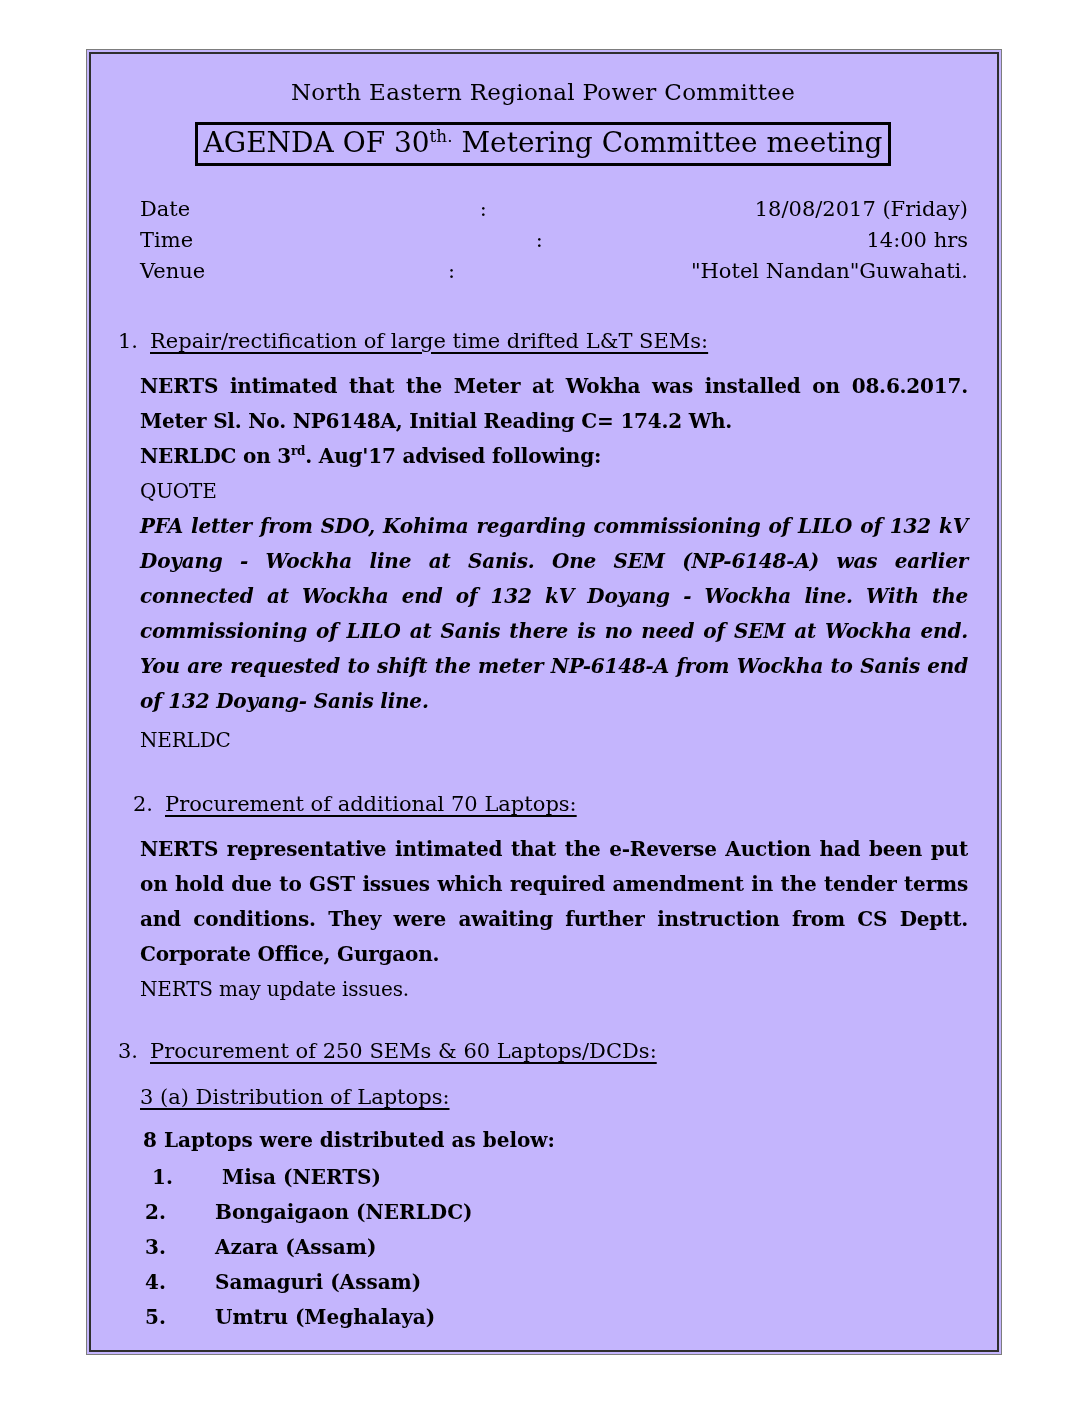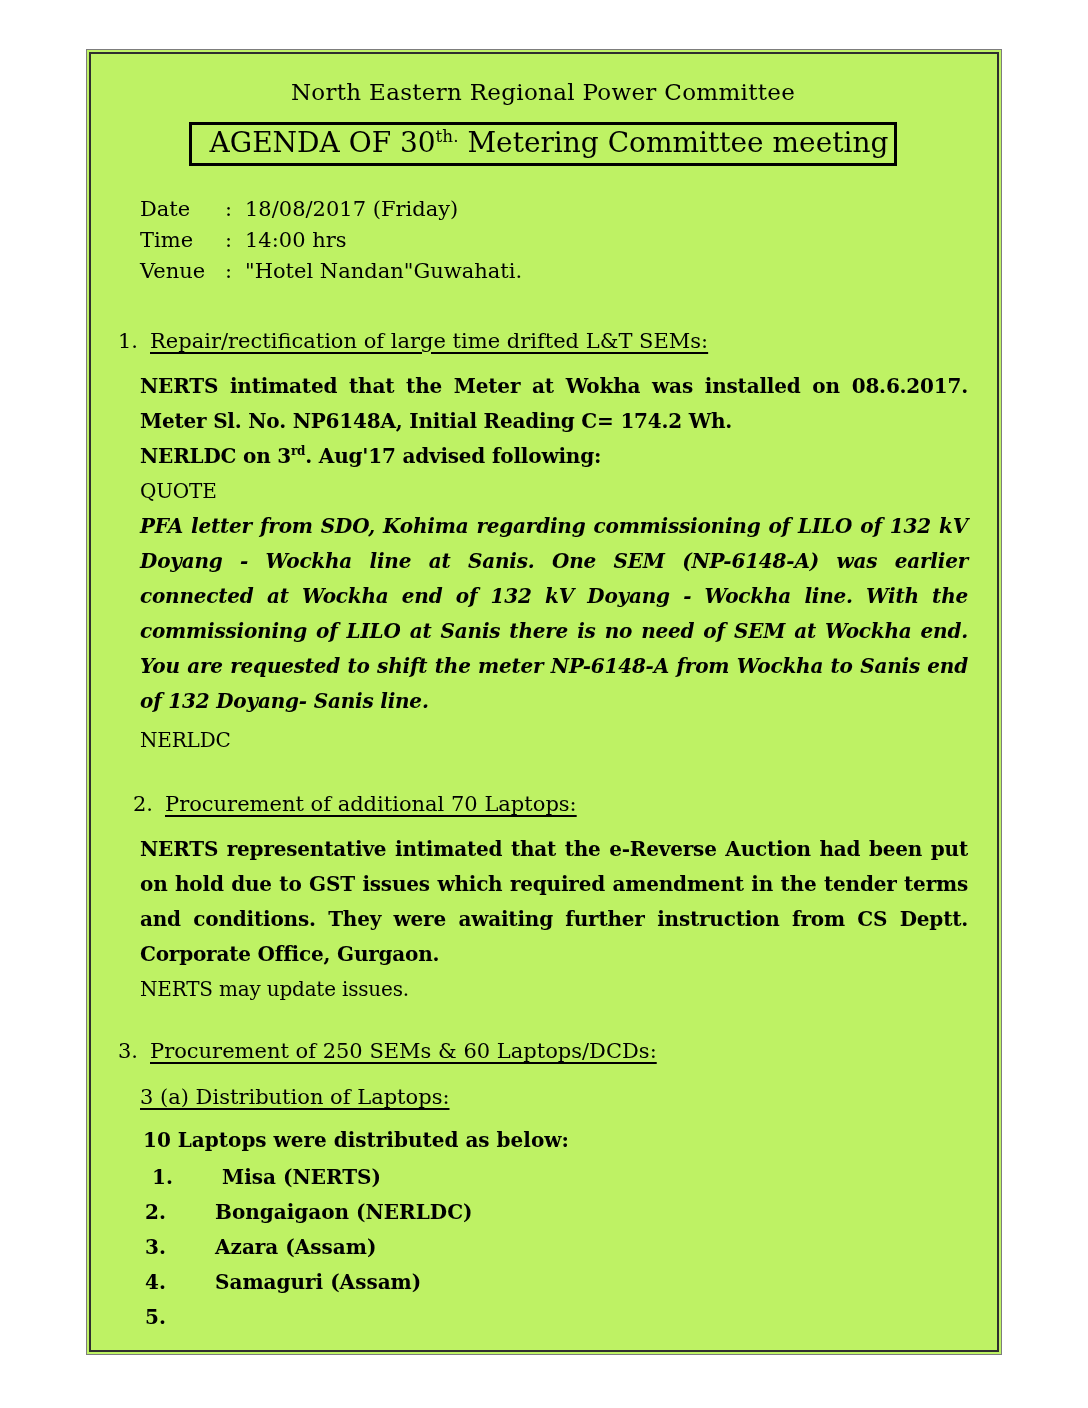--- a/index.html
+++ b/index.html
@@ -9,47 +9,47 @@
     position:relative;
     font-family:"DejaVu Serif","Liberation Serif",serif;
     color:#000000;
   }
   .frame {
     position:absolute; left:86px; top:49px;
     width:916px; height:1306px;
     box-sizing:border-box;
     border:1px solid #7d7d7d;
     padding:2px;
-    background:#bef264;
+    background:#c4b5fd;
   }
   .frame-inner {
     width:100%; height:100%;
     box-sizing:border-box;
     border:2px solid #2e2e2e;
     overflow:hidden;
   }
   .content { padding:24px 29px 0 27px; font-size:20px; }
 
   .org-title {
     text-align:center;
     font-size:23px; line-height:28px;
     letter-spacing:0.3px;
   }
   .agenda-wrap { text-align:center; margin-top:16px; }
   .agenda-box {
     display:inline-block;
     border:3px solid #000000;
-    padding:1px 6px 3px 18px;
+    padding:1px 6px 3px 6px;
     font-size:28px; line-height:34px;
     white-space:nowrap;
   }
   sup { font-size:0.6em; vertical-align:super; line-height:0; }
 
   .meta { margin:28px 0 0 22px; font-size:21px; }
-  .meta-row { display:flex; line-height:31px; }
+  .meta-row { display:flex; line-height:31px;justify-content:space-between; }
   .meta-label { width:85px; }
   .meta-sep { width:20px; }
 
   .sec-heading { display:flex; font-size:21px; line-height:28px; }
   .sec-num { width:32px; flex:none; }
   .mt-s1 { margin-top:40px; }
   .mt-s2 { margin-top:32px; margin-left:15px; }
   .mt-s3 { margin-top:30px; }
   .u {
     text-decoration:underline;
@@ -122,40 +122,41 @@
       <p class="para">NERTS may update issues.</p>
 
       <div class="sec-heading mt-s3">
         <span class="sec-num">3.</span>
         <span class="u">Procurement of 250 SEMs &amp; 60 Laptops/DCDs:</span>
       </div>
       <div class="subheading">
         <span class="u">3 (a) Distribution of Laptops:</span>
       </div>
 
-      <p class="intro">10 Laptops were distributed as below:</p>
+      <p class="intro">8 Laptops were distributed as below:</p>
 
       <div class="dist-list">
         <div class="dist-item first">
           <span class="n">1.</span>
           <span>Misa (NERTS)</span>
         </div>
         <div class="dist-item">
           <span class="n">2.</span>
           <span>Bongaigaon (NERLDC)</span>
         </div>
         <div class="dist-item">
           <span class="n">3.</span>
           <span>Azara (Assam)</span>
         </div>
         <div class="dist-item">
           <span class="n">4.</span>
           <span>Samaguri (Assam)</span>
         </div>
         <div class="dist-item">
           <span class="n">5.</span>
+          <span>Umtru (Meghalaya)</span>
         </div>
 
       </div>
 
     </div>
   </div>
 </div>
 
 </body></html>

